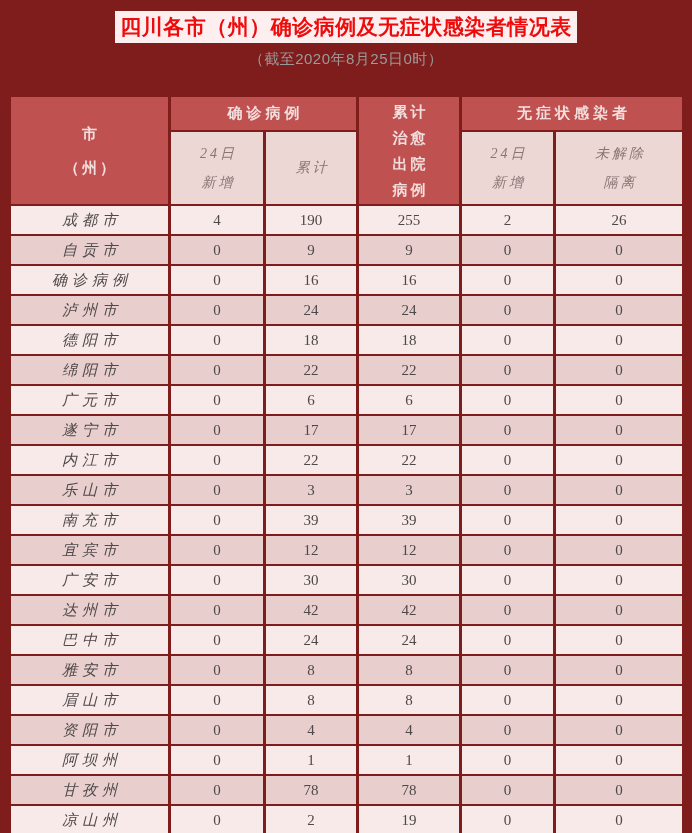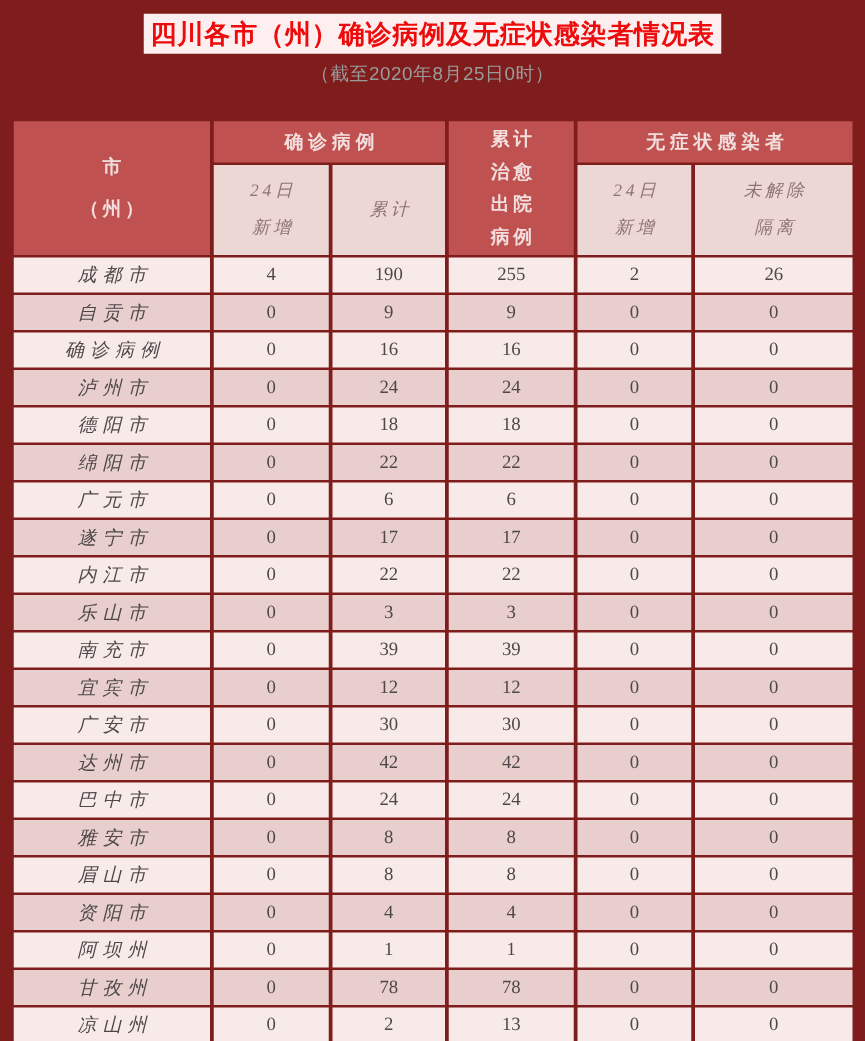--- a/index.html
+++ b/index.html
@@ -301,20 +301,20 @@
           <td>0</td>
           <td>78</td>
           <td>78</td>
           <td>0</td>
           <td>0</td>
         </tr>
         <tr class="row-light">
           <td class="city">凉山州</td>
           <td>0</td>
           <td>2</td>
-          <td>13</td>
+          <td>19</td>
           <td>0</td>
           <td>0</td>
         </tr>
       </tbody>
   </table>
 
 </div>
 
 </body></html>

